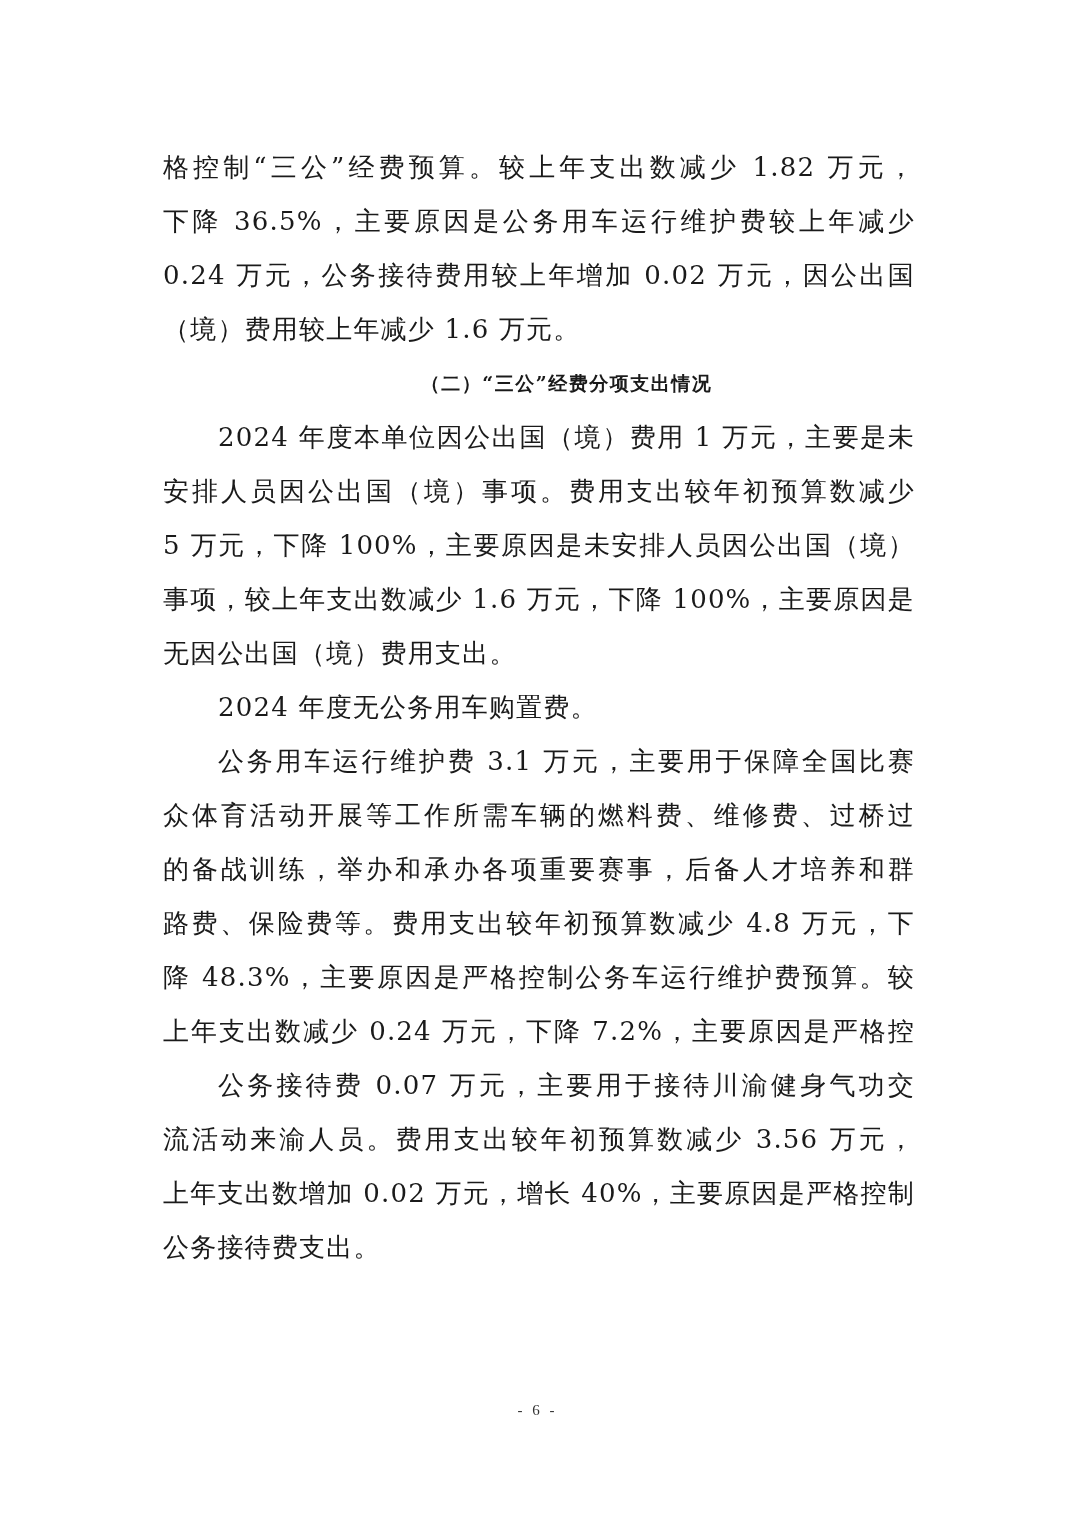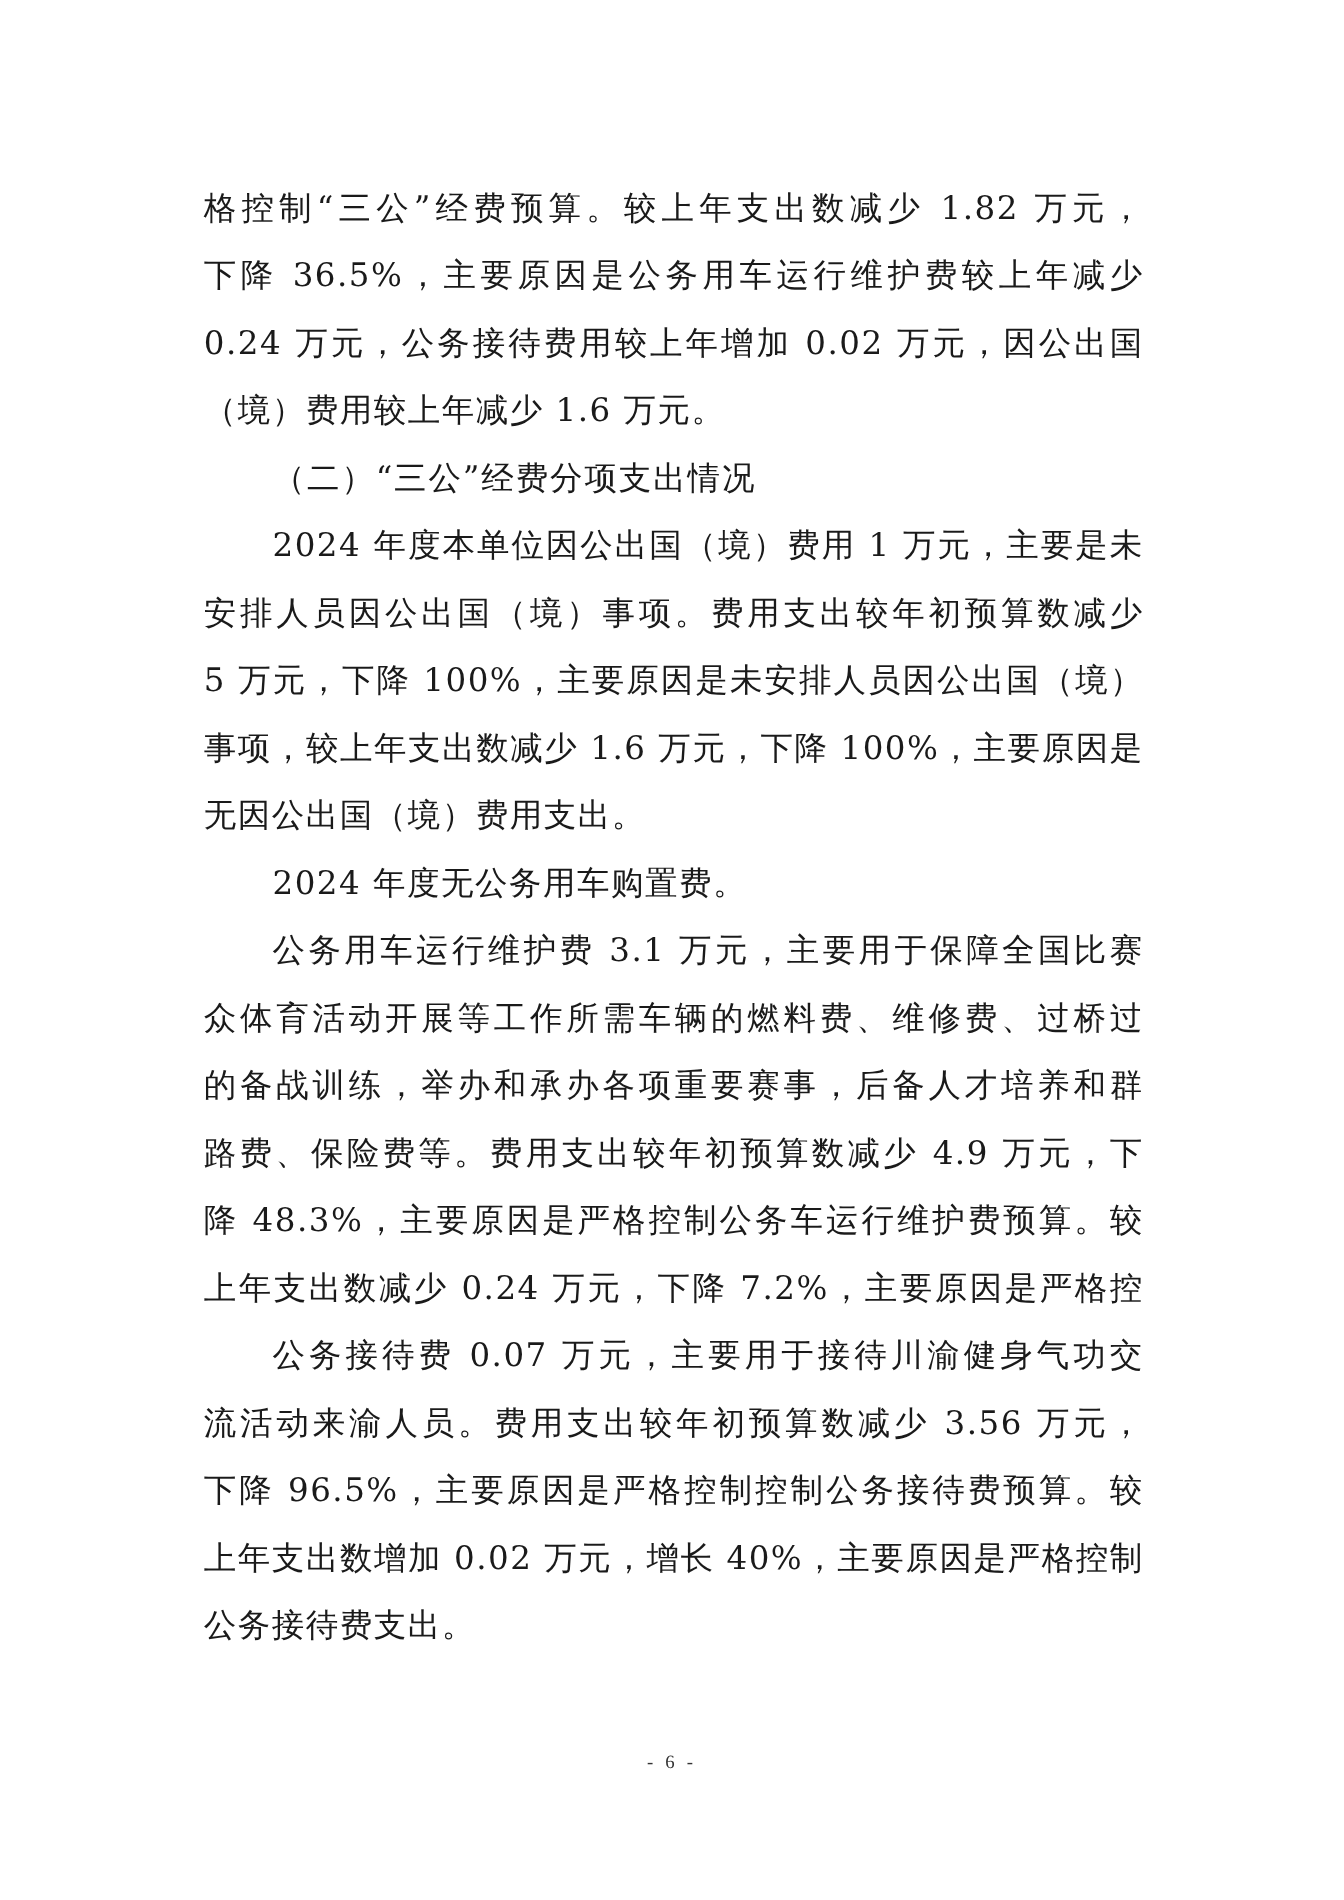--- a/index.html
+++ b/index.html
@@ -32,25 +32,26 @@
     }
     .line.last {
       text-align-last: left;
     }
     .line.indent {
       padding-left: 55px;
     }
     .heading {
       height: 54px;
       line-height: 54px;
-      font-size: 26px;
-      font-weight: normal;
+      font-size: 19px;
+      font-weight: bold;
       padding-left: 55px;
       letter-spacing: 1.5px;
       white-space: nowrap;
+      text-align: center;
     }
     .page-number {
       position: absolute;
       left: 0;
       width: 1075px;
       top: 1402px;
       text-align: center;
       font-size: 15px;
       color: #333;
       font-family: "Liberation Serif", serif;
@@ -80,28 +81,27 @@
   </div>
 
   <div>
     <div class="line indent last">2024 年度无公务用车购置费。</div>
   </div>
 
   <div>
     <div class="line indent">公务用车运行维护费 3.1 万元，主要用于保障全国比赛</div>
     <div class="line">众体育活动开展等工作所需车辆的燃料费、维修费、过桥过</div>
     <div class="line">的备战训练，举办和承办各项重要赛事，后备人才培养和群</div>
-    <div class="line">路费、保险费等。费用支出较年初预算数减少 4.9 万元，下</div>
+    <div class="line">路费、保险费等。费用支出较年初预算数减少 4.8 万元，下</div>
     <div class="line">降 48.3%，主要原因是严格控制公务车运行维护费预算。较</div>
     <div class="line">上年支出数减少 0.24 万元，下降 7.2%，主要原因是严格控</div>
   </div>
 
   <div>
     <div class="line indent">公务接待费 0.07 万元，主要用于接待川渝健身气功交</div>
     <div class="line">流活动来渝人员。费用支出较年初预算数减少 3.56 万元，</div>
-    <div class="line">下降 96.5%，主要原因是严格控制控制公务接待费预算。较</div>
     <div class="line">上年支出数增加 0.02 万元，增长 40%，主要原因是严格控制</div>
     <div class="line last">公务接待费支出。</div>
   </div>
 
 </div>
 
 <div class="page-number">- 6 -</div>
 
 </body></html>

